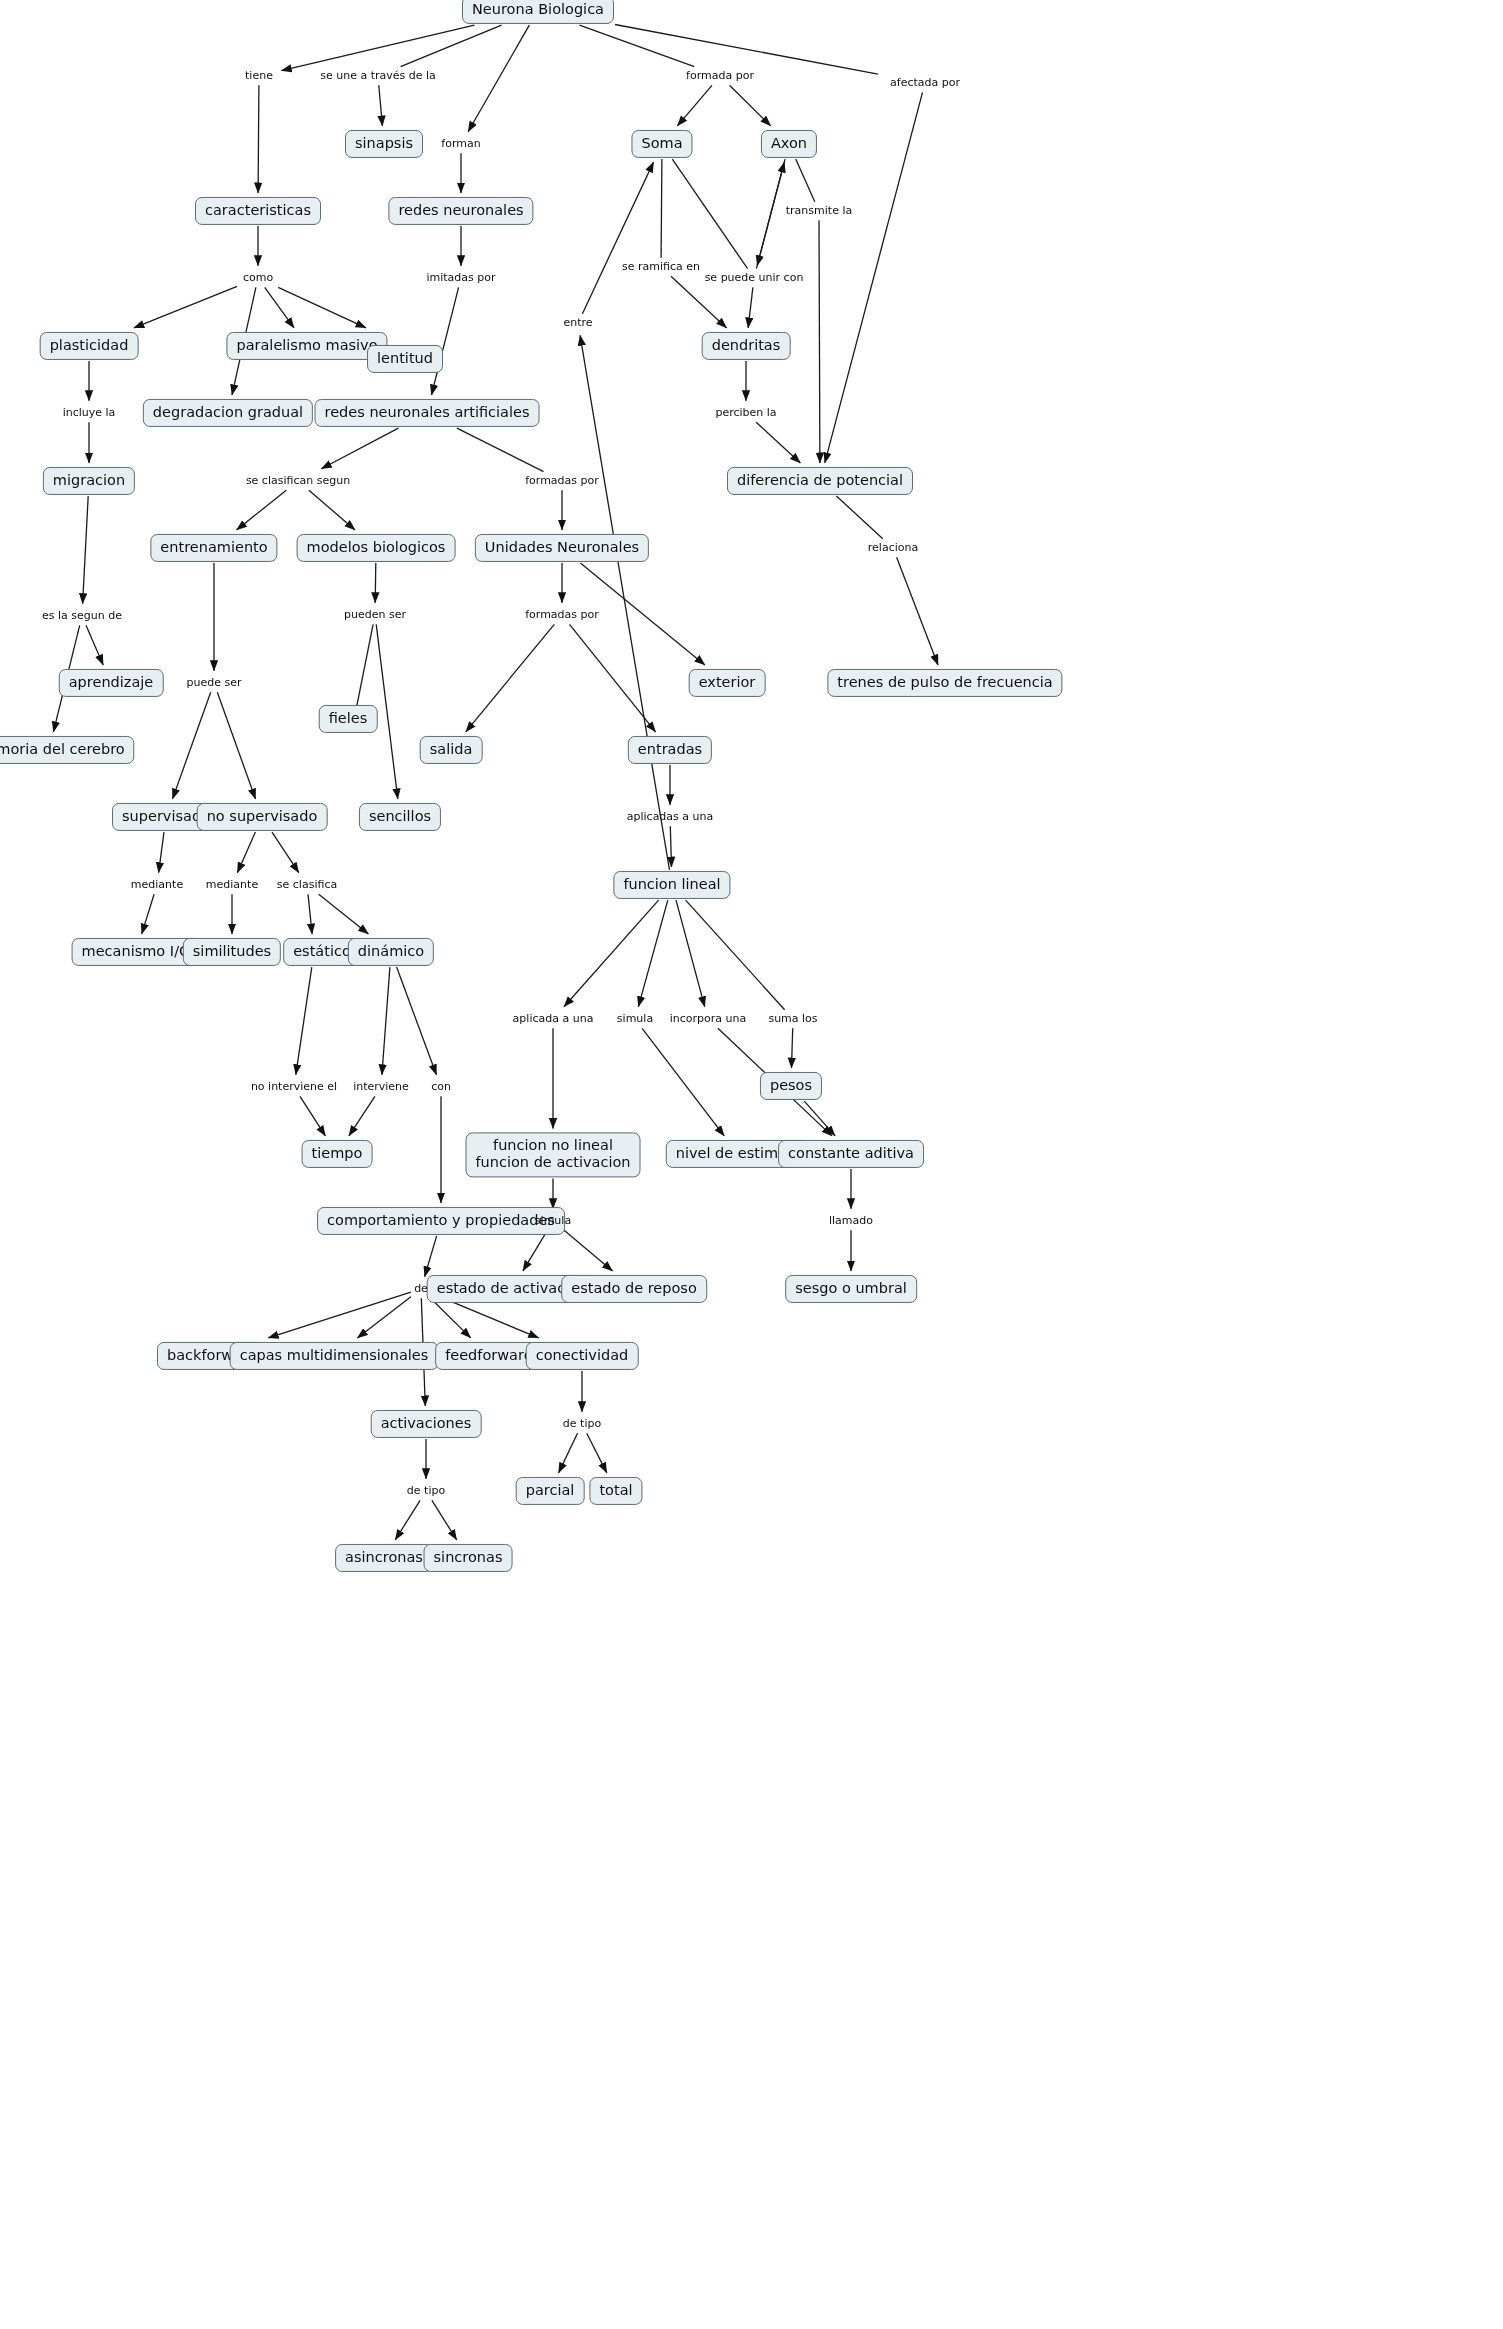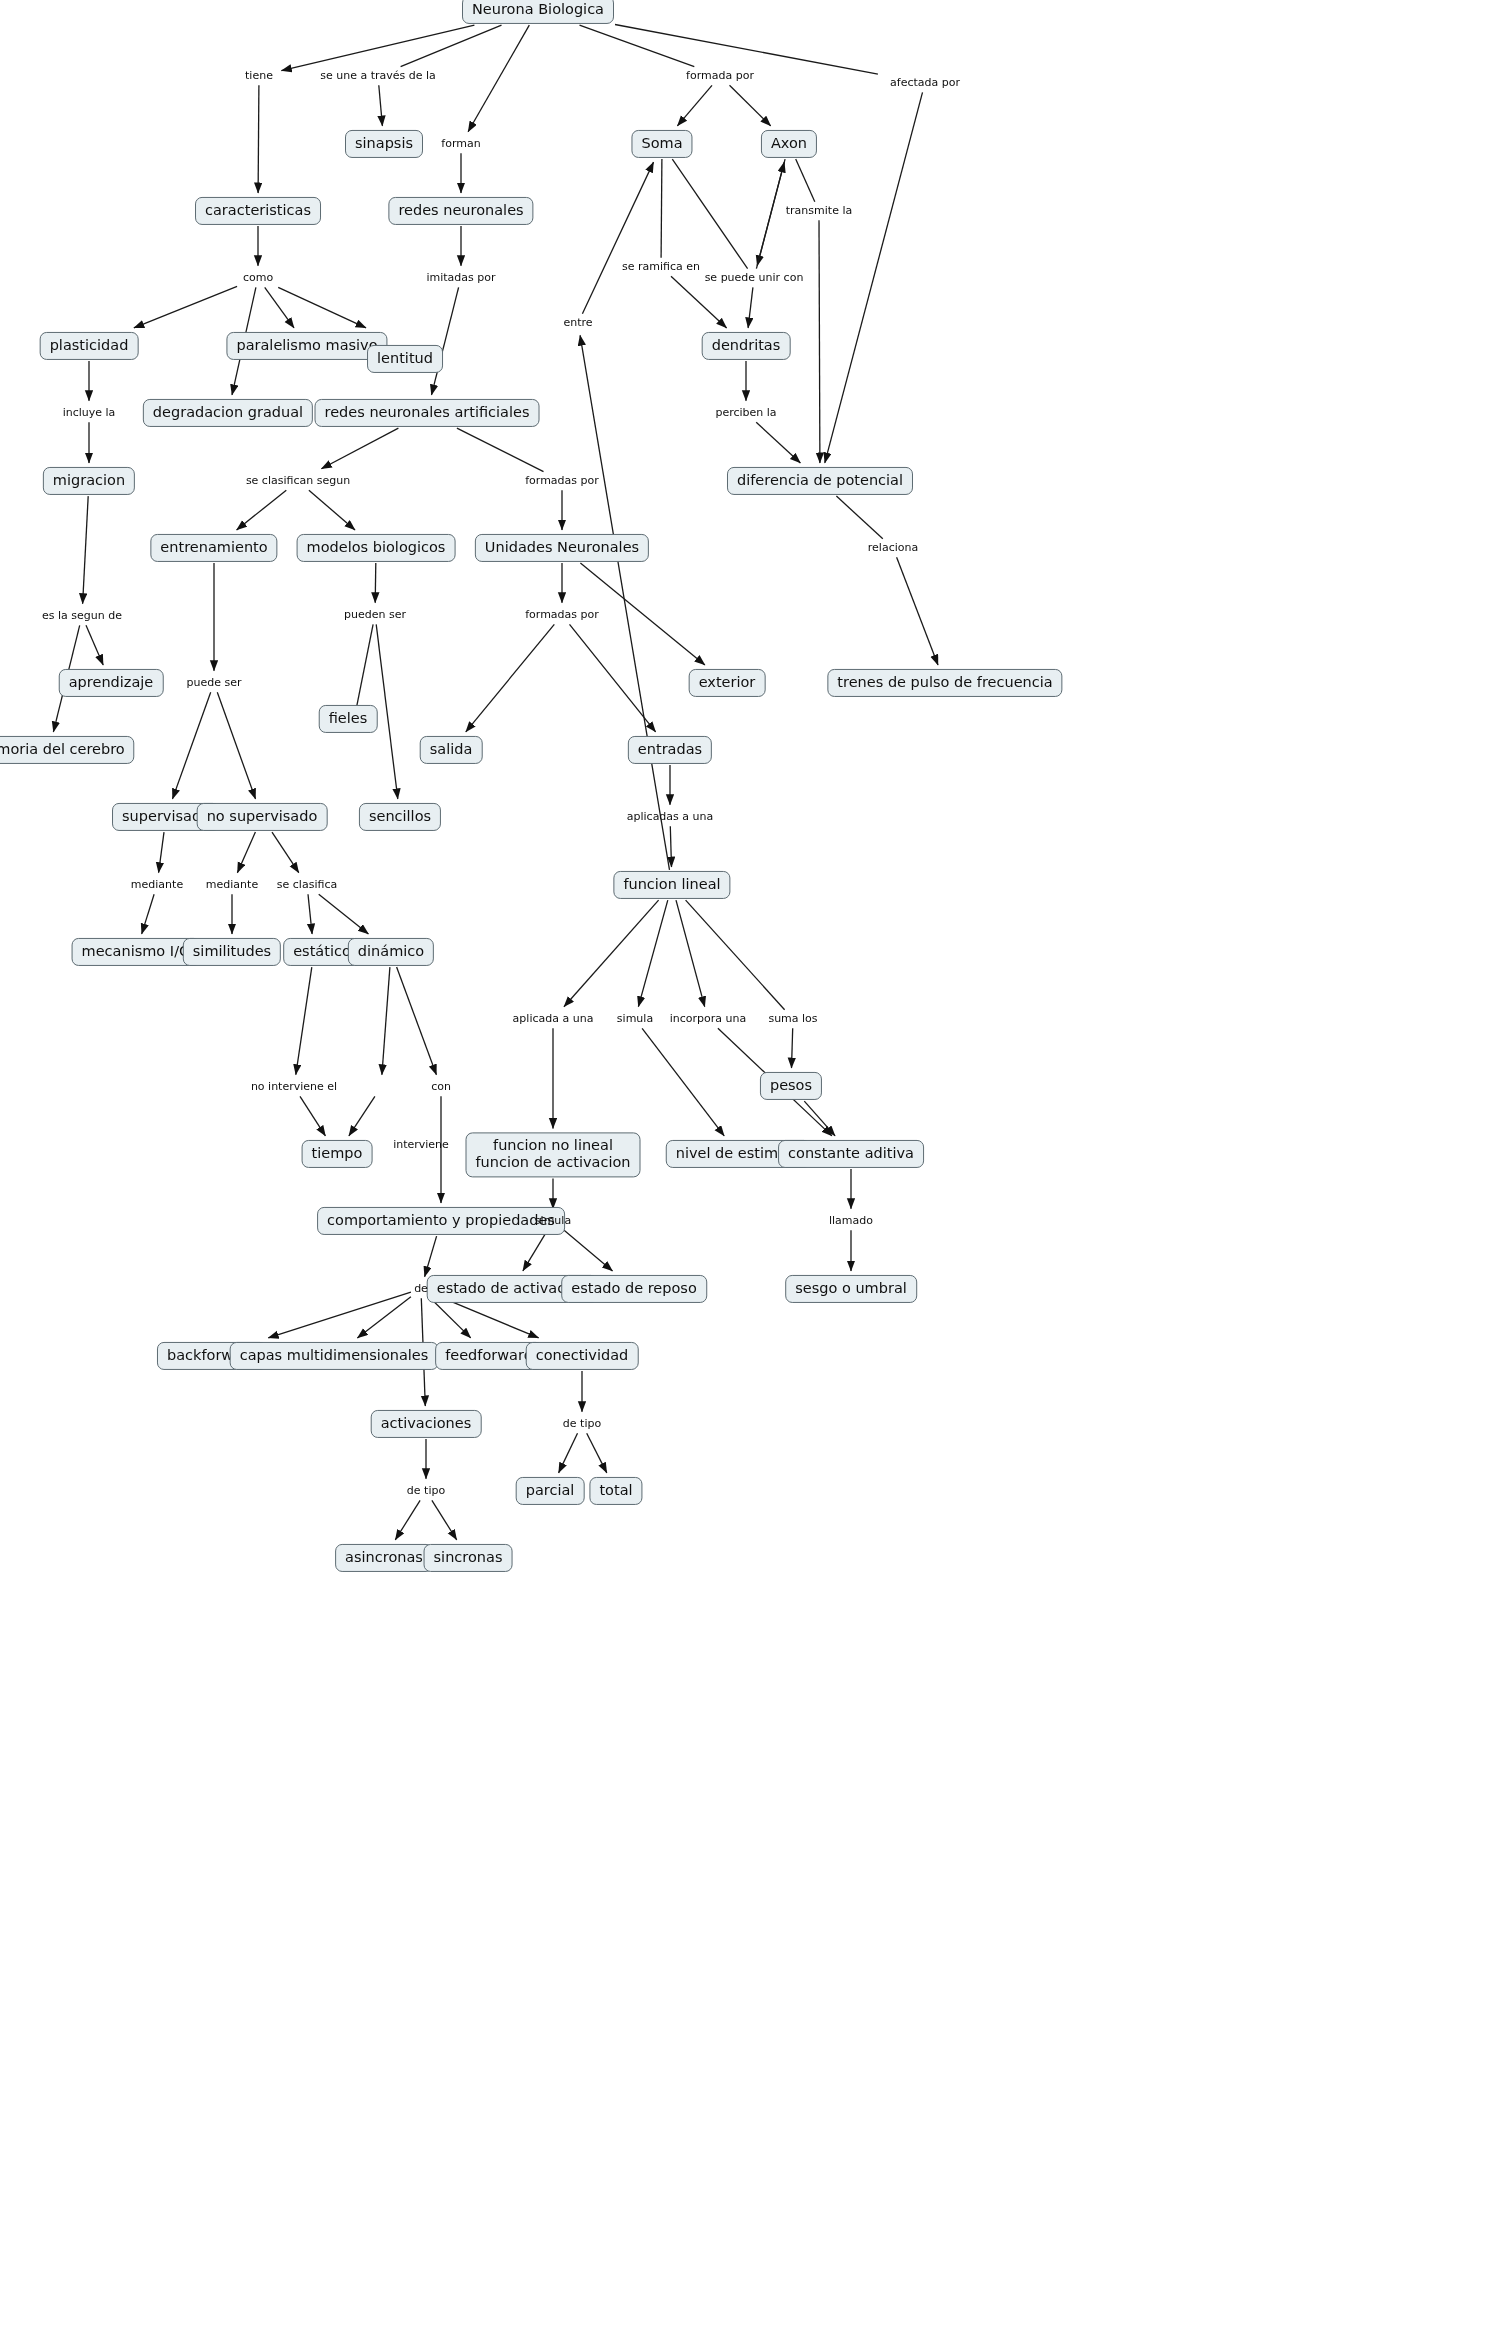--- a/index.html
+++ b/index.html
@@ -211,21 +211,21 @@
       <div class="linklabel" style="left: 214px; top: 683px;">puede ser</div>
       <div class="linklabel" style="left: 670px; top: 817px;">aplicadas a una</div>
       <div class="linklabel" style="left: 157px; top: 885px;">mediante</div>
       <div class="linklabel" style="left: 232px; top: 885px;">mediante</div>
       <div class="linklabel" style="left: 307px; top: 885px;">se clasifica</div>
       <div class="linklabel" style="left: 553px; top: 1019px;">aplicada a una</div>
       <div class="linklabel" style="left: 635px; top: 1019px;">simula</div>
       <div class="linklabel" style="left: 708px; top: 1019px;">incorpora una</div>
       <div class="linklabel" style="left: 793px; top: 1019px;">suma los</div>
       <div class="linklabel" style="left: 294px; top: 1087px;">no interviene el</div>
-      <div class="linklabel" style="left: 381px; top: 1145px; margin-left: 40px;">interviene</div>
+      <div class="linklabel" style="left: 381px; top: 1087px;">interviene</div>
       <div class="linklabel" style="left: 441px; top: 1087px;">con</div>
       <div class="linklabel" style="left: 553px; top: 1221px;">simula</div>
       <div class="linklabel" style="left: 851px; top: 1221px;">llamado</div>
       <div class="linklabel" style="left: 421px; top: 1289px;">de</div>
       <div class="linklabel" style="left: 582px; top: 1424px;">de tipo</div>
       <div class="linklabel" style="left: 426px; top: 1491px;">de tipo</div>
     </div>
 </div>
 
 </body></html>

